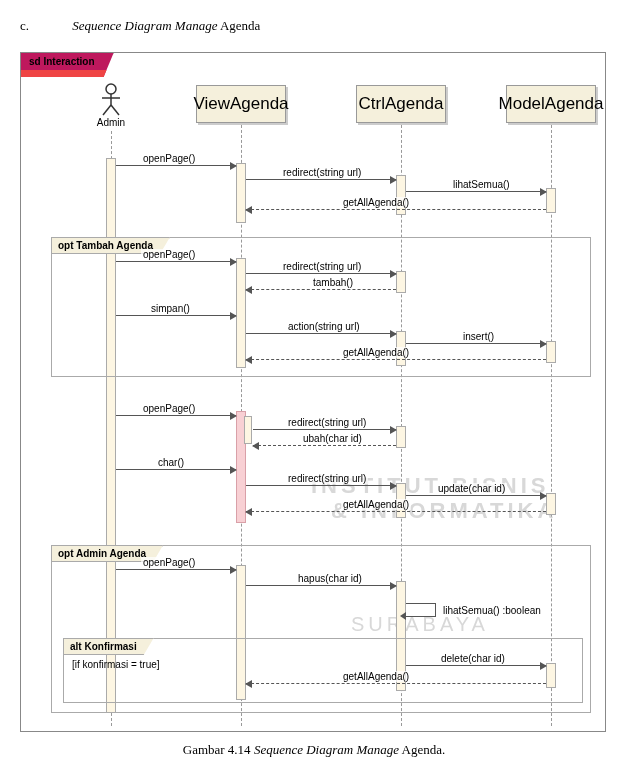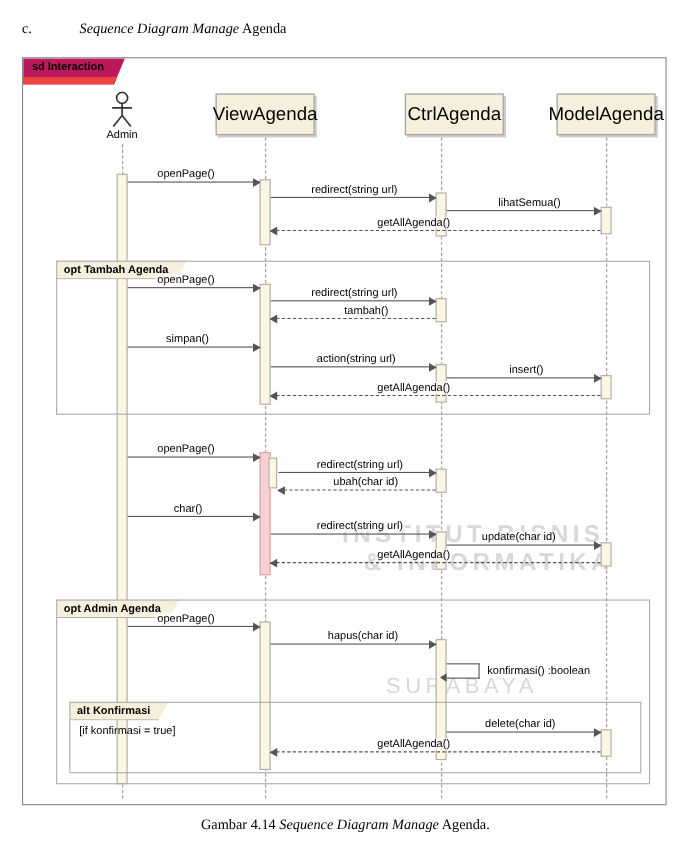--- a/index.html
+++ b/index.html
@@ -173,21 +173,21 @@
         <circle cx="12" cy="6" r="5" stroke="#333" fill="none" stroke-width="1.5"></circle>
         <line x1="12" y1="11" x2="12" y2="22" stroke="#333" stroke-width="1.5"></line>
         <line x1="3" y1="15" x2="21" y2="15" stroke="#333" stroke-width="1.5"></line>
         <line x1="12" y1="22" x2="4" y2="32" stroke="#333" stroke-width="1.5"></line>
         <line x1="12" y1="22" x2="20" y2="32" stroke="#333" stroke-width="1.5"></line>
       </svg>
       <div>Admin</div>
     </div>
 
     <div class="object-box" style="top:32px;left:175px;">ViewAgenda</div>
-    <div class="object-box" style="top:32px;left:335px;margin-left:12px;">CtrlAgenda</div>
+    <div class="object-box" style="top:32px;left:335px;">CtrlAgenda</div>
     <div class="object-box" style="top:32px;left:485px;">ModelAgenda</div>
 
     <div class="lifeline" style="left:90px;top:78px;height:595px;"></div>
     <div class="lifeline" style="left:220px;top:72px;height:601px;"></div>
     <div class="lifeline" style="left:380px;top:72px;height:601px;"></div>
     <div class="lifeline" style="left:530px;top:72px;height:601px;"></div>
 
     <div class="activation" style="left:85px;top:105px;height:555px;"></div>
     <div class="activation" style="left:215px;top:110px;height:60px;"></div>
     <div class="activation" style="left:375px;top:122px;height:40px;"></div>
@@ -255,21 +255,21 @@
     <div class="activation" style="left:215px;top:512px;height:135px;"></div>
     <div class="activation" style="left:375px;top:528px;height:110px;"></div>
     <div class="activation" style="left:525px;top:610px;height:25px;"></div>
 
     <div class="arrow" style="left:95px;top:516px;width:120px;"></div>
     <div class="msg-label" style="left:120px;top:504px;">openPage()</div>
     <div class="arrow" style="left:225px;top:532px;width:150px;"></div>
     <div class="msg-label" style="left:275px;top:520px;">hapus(char id)</div>
 
     <div class="self-msg" style="left:385px;top:550px;"></div>
-    <div class="msg-label" style="left:420px;top:552px;">konfirmasi() :boolean</div>
+    <div class="msg-label" style="left:420px;top:552px;">lihatSemua() :boolean</div>
 
     <div class="frag" style="left:42px;top:585px;width:520px;height:65px;">
       <div class="frag-tab">alt Konfirmasi</div>
       <div class="guard" style="top:20px;">[if konfirmasi = true]</div>
     </div>
     <div class="arrow" style="left:385px;top:612px;width:140px;"></div>
     <div class="msg-label" style="left:418px;top:600px;">delete(char id)</div>
     <div class="arrow dashed left" style="left:225px;top:630px;width:300px;"></div>
     <div class="msg-label" style="left:320px;top:618px;">getAllAgenda()</div>
 

